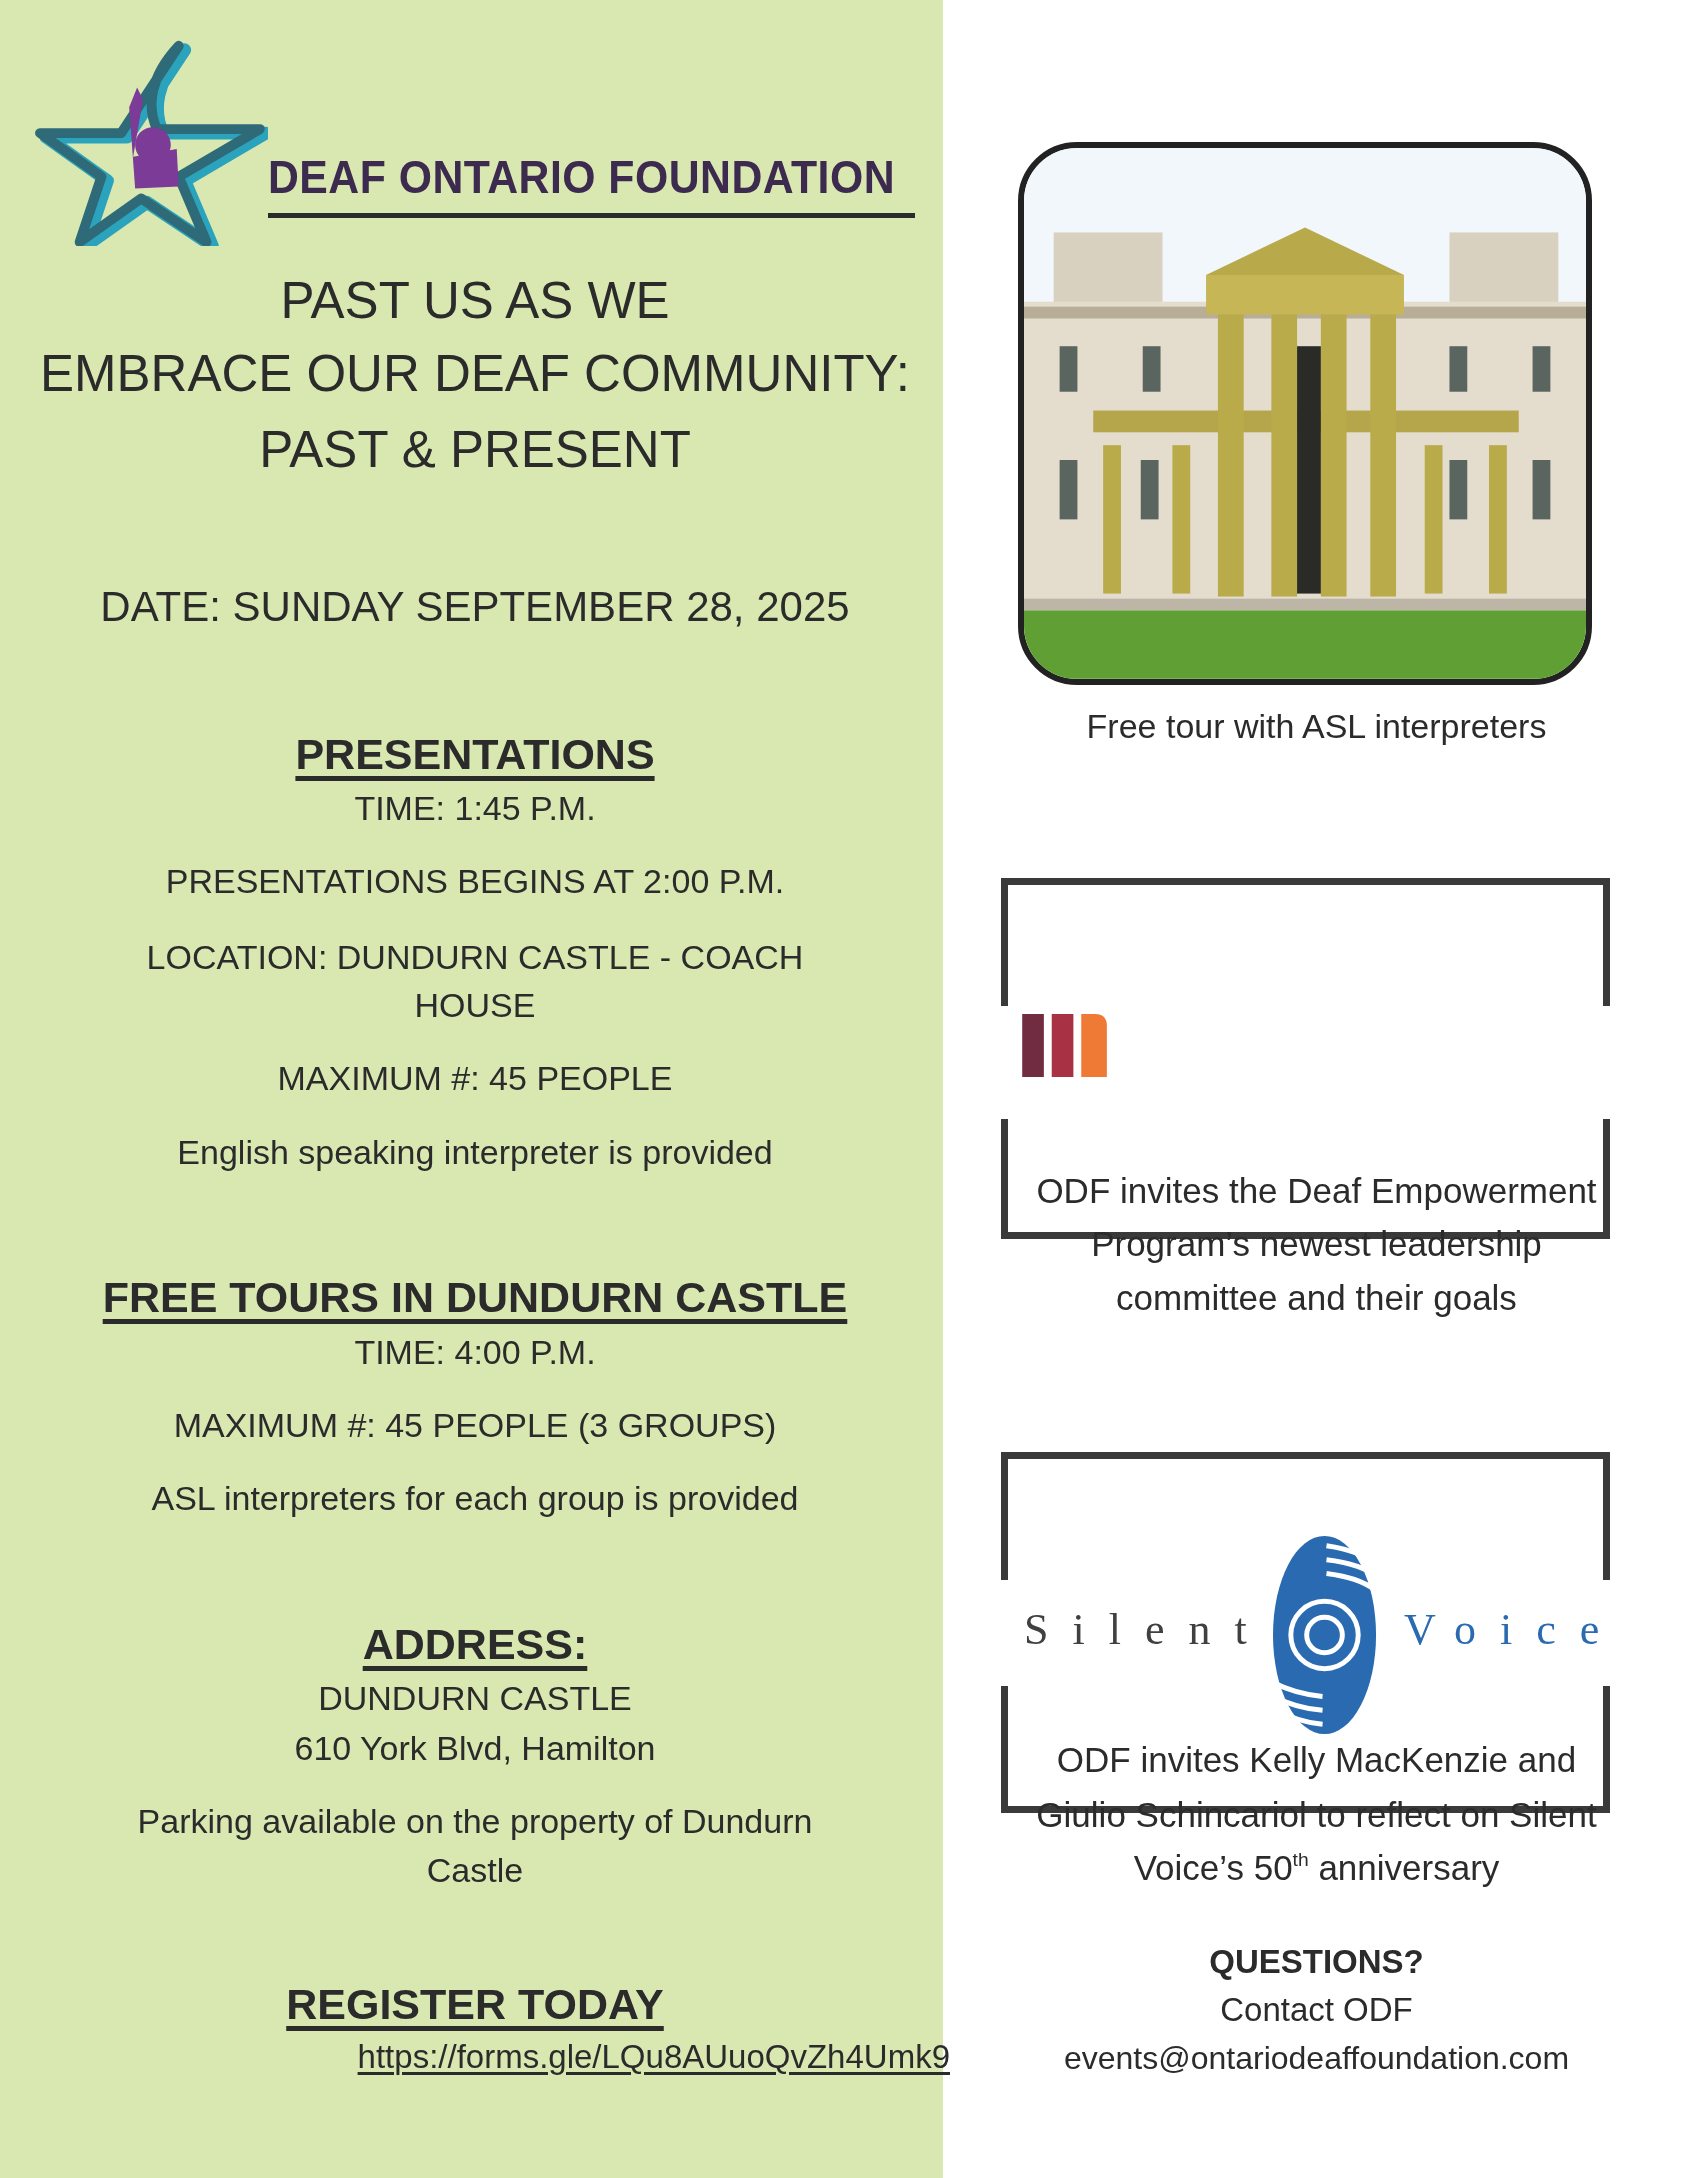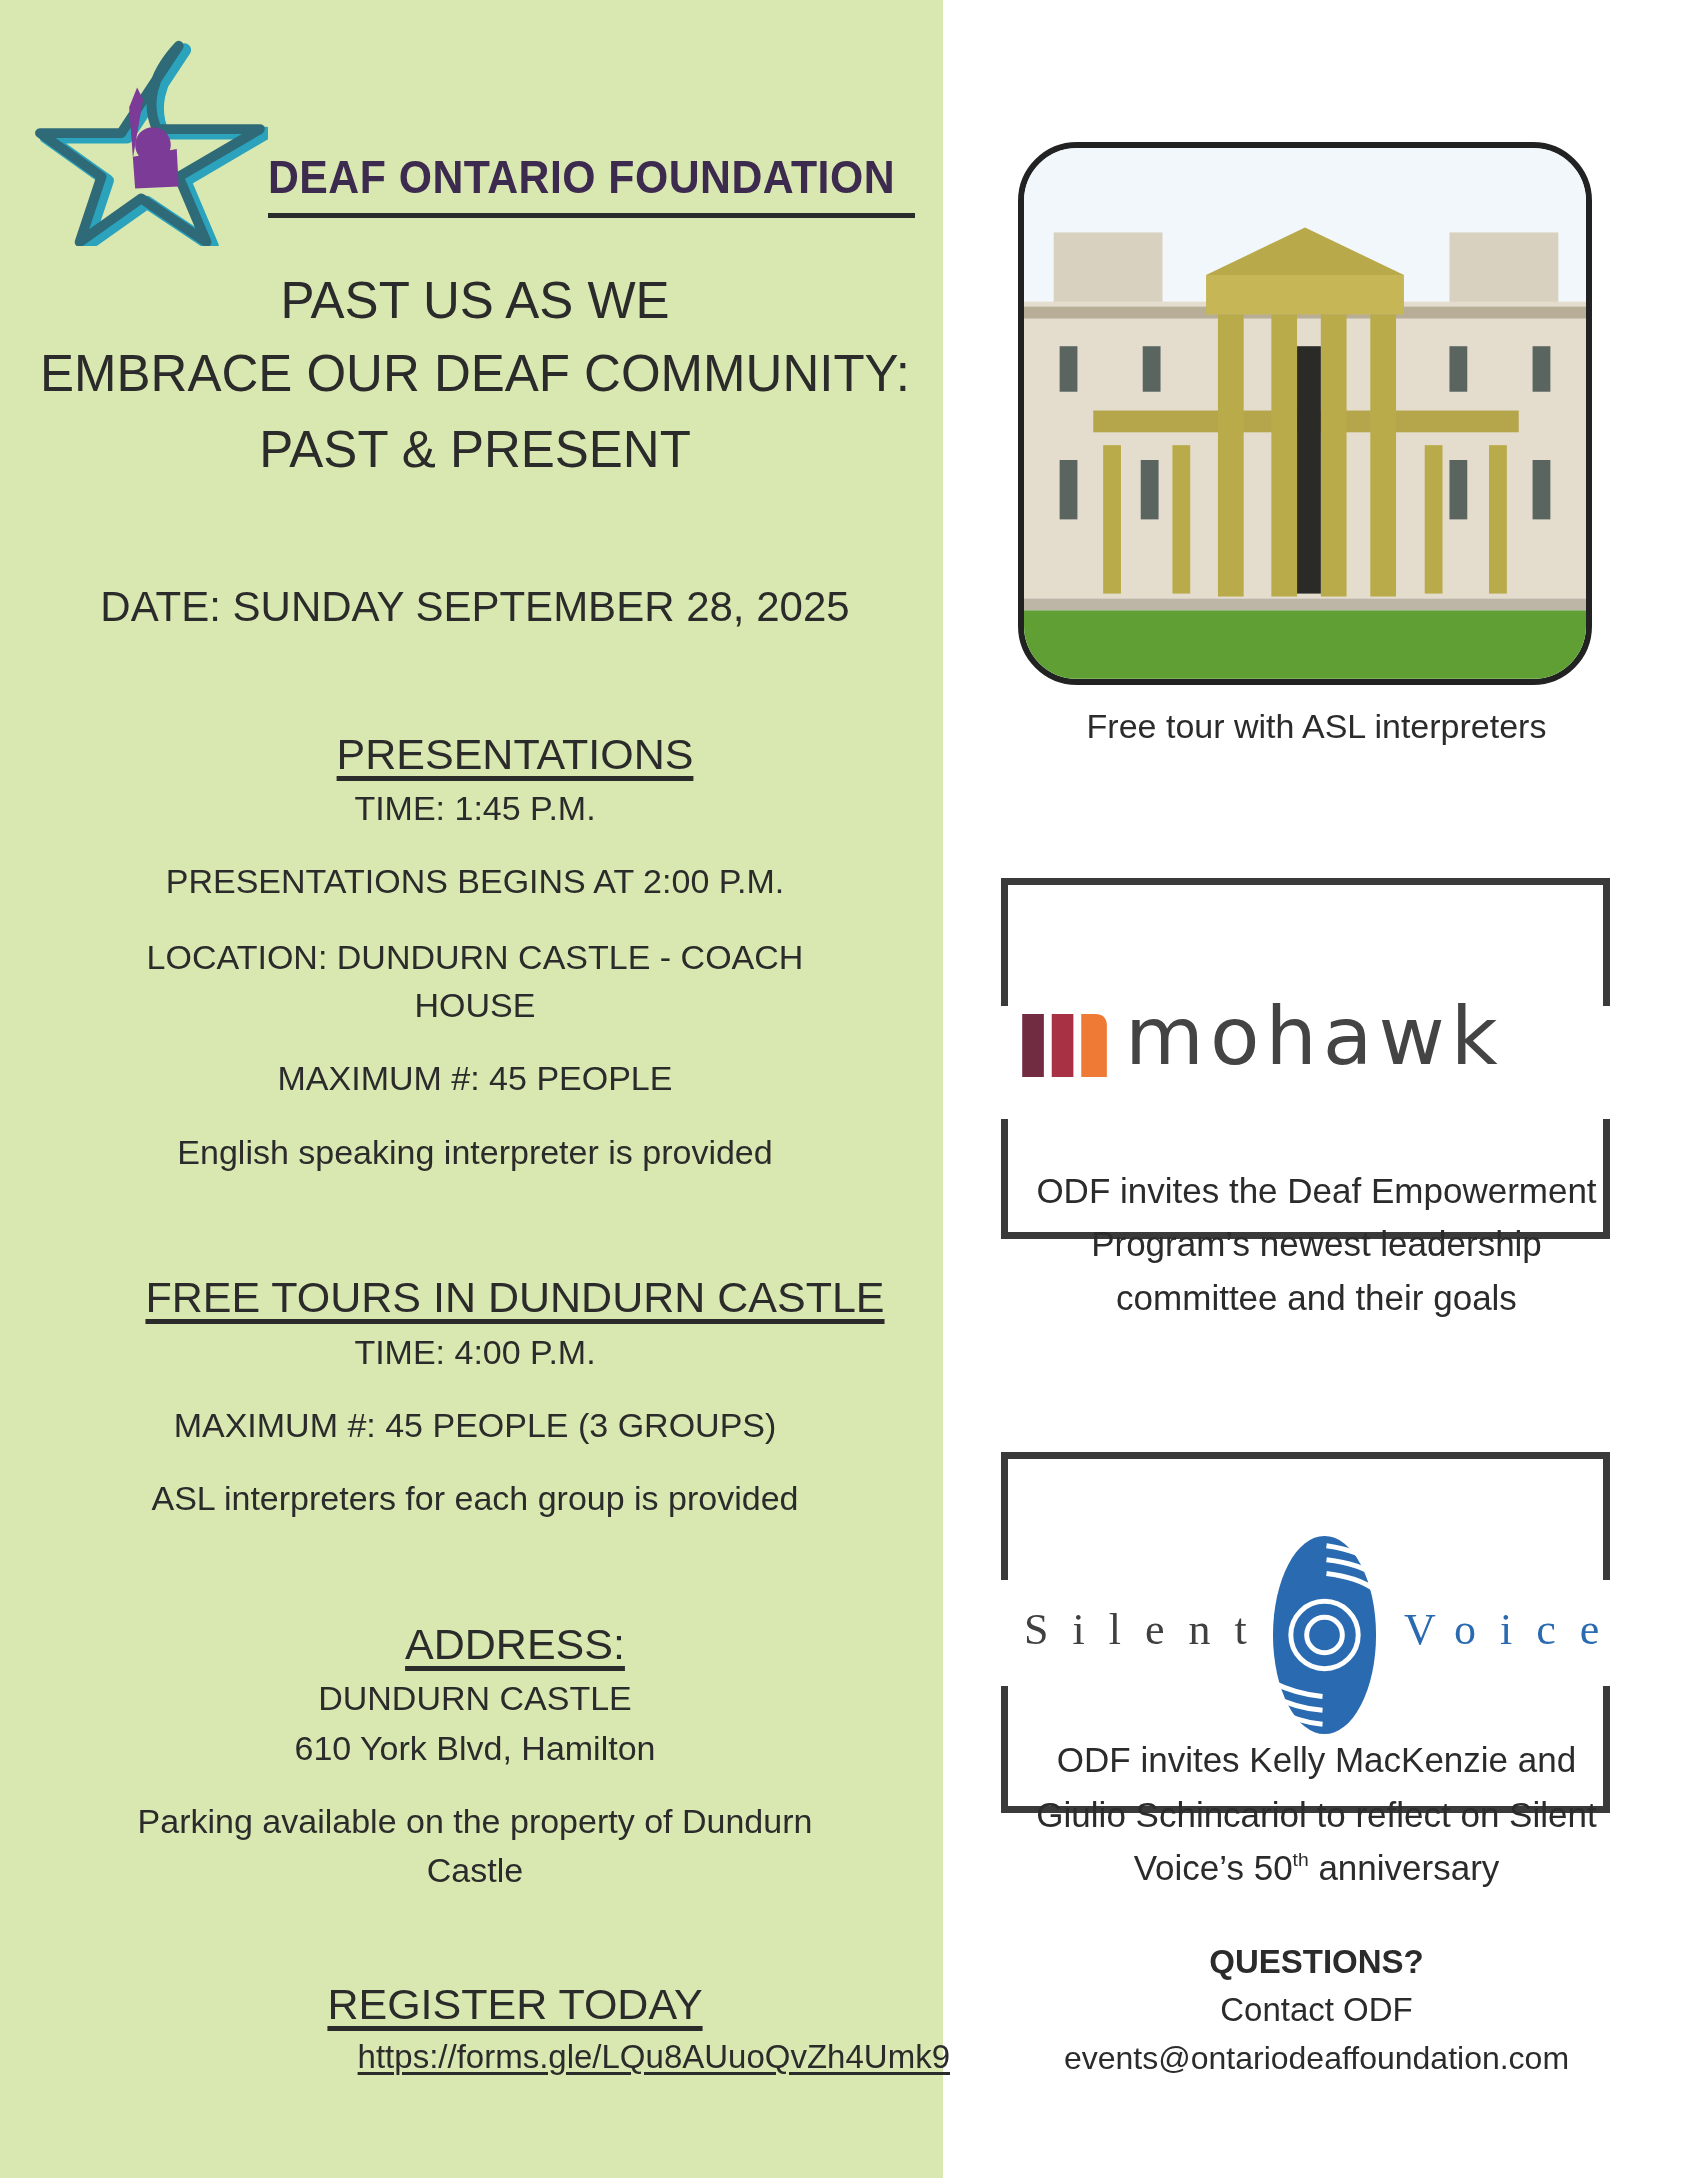--- a/index.html
+++ b/index.html
@@ -23,21 +23,21 @@
   .org-title {
     left: 268px; top: 154px; width: 647px;
     font-family: "Liberation Sans", sans-serif; font-weight: bold;
     font-size: 46px; color: #3d2a4f; letter-spacing: 0.5px;
     transform: scaleX(0.93); transform-origin: left top;
   }
   .org-underline { left: 268px; top: 213px; width: 647px; height: 5px; background: #2b2b2b; }
 
   .hero { font-size: 51px; color: #2b2b2b; }
   .date { font-size: 42px; }
-  .sec-head { font-size: 43px; font-weight: normal; text-decoration: underline; text-decoration-thickness: 5px; text-underline-offset: 7px; padding-left: 40px; }
+  .sec-head { font-size: 43px; font-weight: bold; text-decoration: underline; text-decoration-thickness: 5px; text-underline-offset: 7px; }
   .body-txt { font-size: 34px; }
   .url { font-size: 33px; text-decoration: underline; text-decoration-thickness: 3px; text-underline-offset: 4px; text-align: right; }
 
   
   .photo {
     left: 1018px; top: 142px; width: 574px; height: 543px;
     border: 6px solid #222; border-radius: 59px; overflow: hidden; box-sizing: border-box;
     background: linear-gradient(#eef5fa 0%, #f7fafc 28%, #e6e0d2 28%, #ddd6c6 80%, #6aa83a 80%, #5a9a2c 100%);
   }
   .r-text { font-size: 35px; color: #2b2b2b; }
@@ -133,21 +133,20 @@
 
 <div class="frame" style="top:878px">
   <div class="frame-band" style="top:121px; height:113px"></div>
   <div class="abs" style="left:14px; top:129px">
     <svg width="89" height="63" viewBox="0 0 90 64">
       <rect x="0" y="0" width="22" height="64" fill="#722c42"></rect>
       <rect x="30" y="0" width="22" height="64" fill="#a83244"></rect>
       <path d="M60 0 H74 Q86 0 86 12 V64 H60 Z" fill="#ee7a35"></path>
     </svg>
   </div>
-  <div class="abs line" style="left:117px; top:111px; font-size:81px; color:#444; letter-spacing:6px; font-family:'DejaVu Sans', sans-serif;">mohawk</div>
 </div>
 <div class="line ctr-r r-text" style="top:1173px">ODF invites the Deaf Empowerment</div>
 <div class="line ctr-r r-text" style="top:1226px">Program’s newest leadership</div>
 <div class="line ctr-r r-text" style="top:1280px">committee and their goals</div>
 
 <div class="frame" style="top:1452px">
   <div class="frame-band" style="top:121px; height:106px"></div>
   <div class="abs line" style="left:16px; top:149px; font-family:'Liberation Serif', serif; font-size:44px; color:#404040; letter-spacing:24px;">Silent</div>
   <div class="abs" style="left:259px; top:67px">
     <svg width="119" height="218" viewBox="0 0 120 220">

